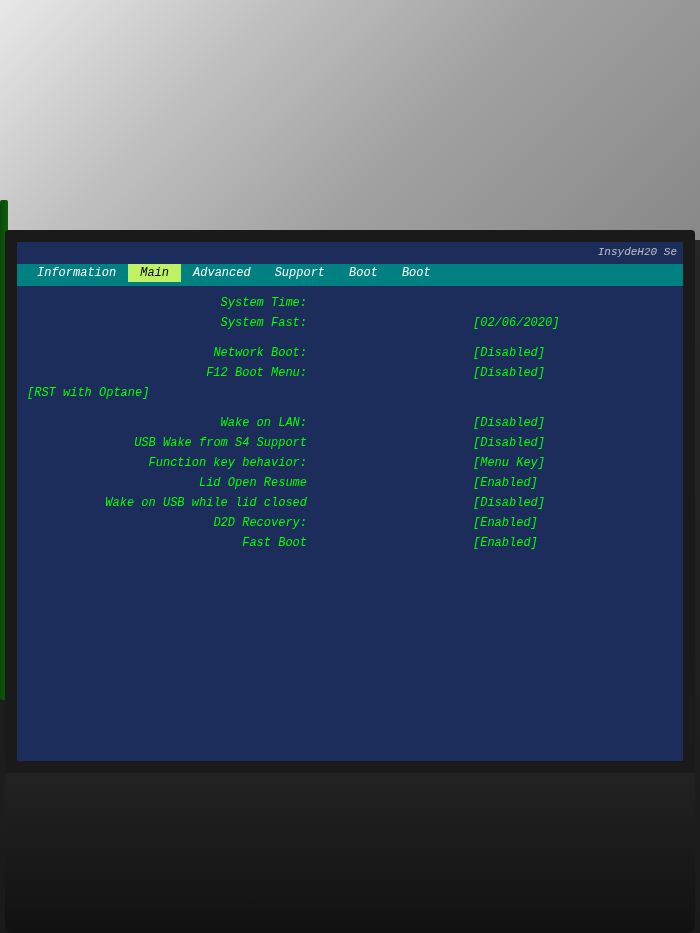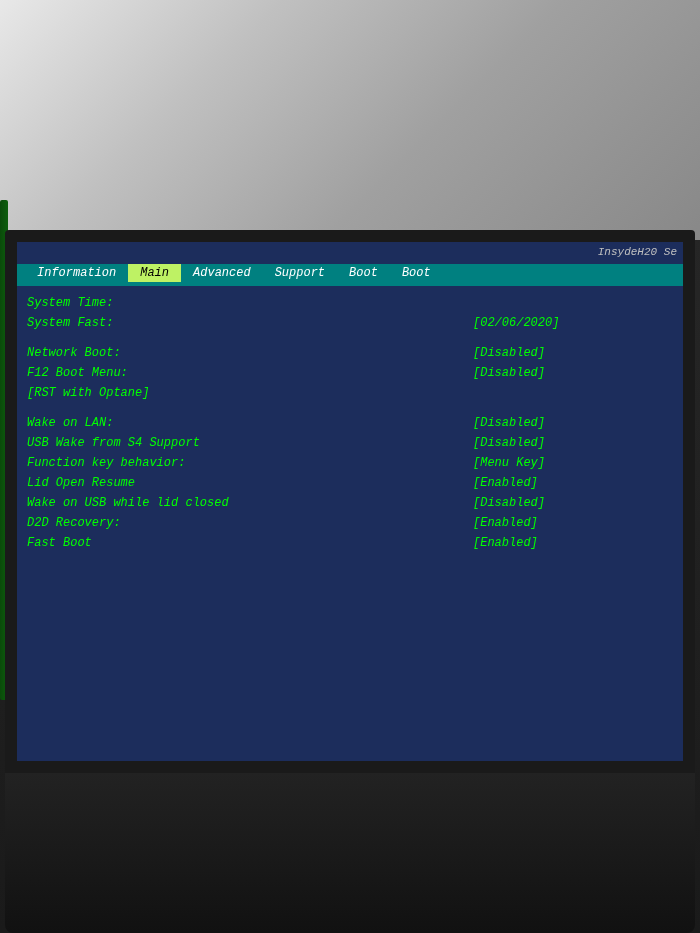--- a/index.html
+++ b/index.html
@@ -105,20 +105,21 @@
     .bios-row {
       display: flex;
       justify-content: space-between;
       margin-bottom: 2px;
       line-height: 1.5;
     }
 
     .bios-label {
       color: #00ff00;
       min-width: 280px;
+      text-align: right;
     }
 
     .bios-value {
       color: #00ff00;
       text-align: left;
       min-width: 200px;
     }
 
     
     .selected-char {

